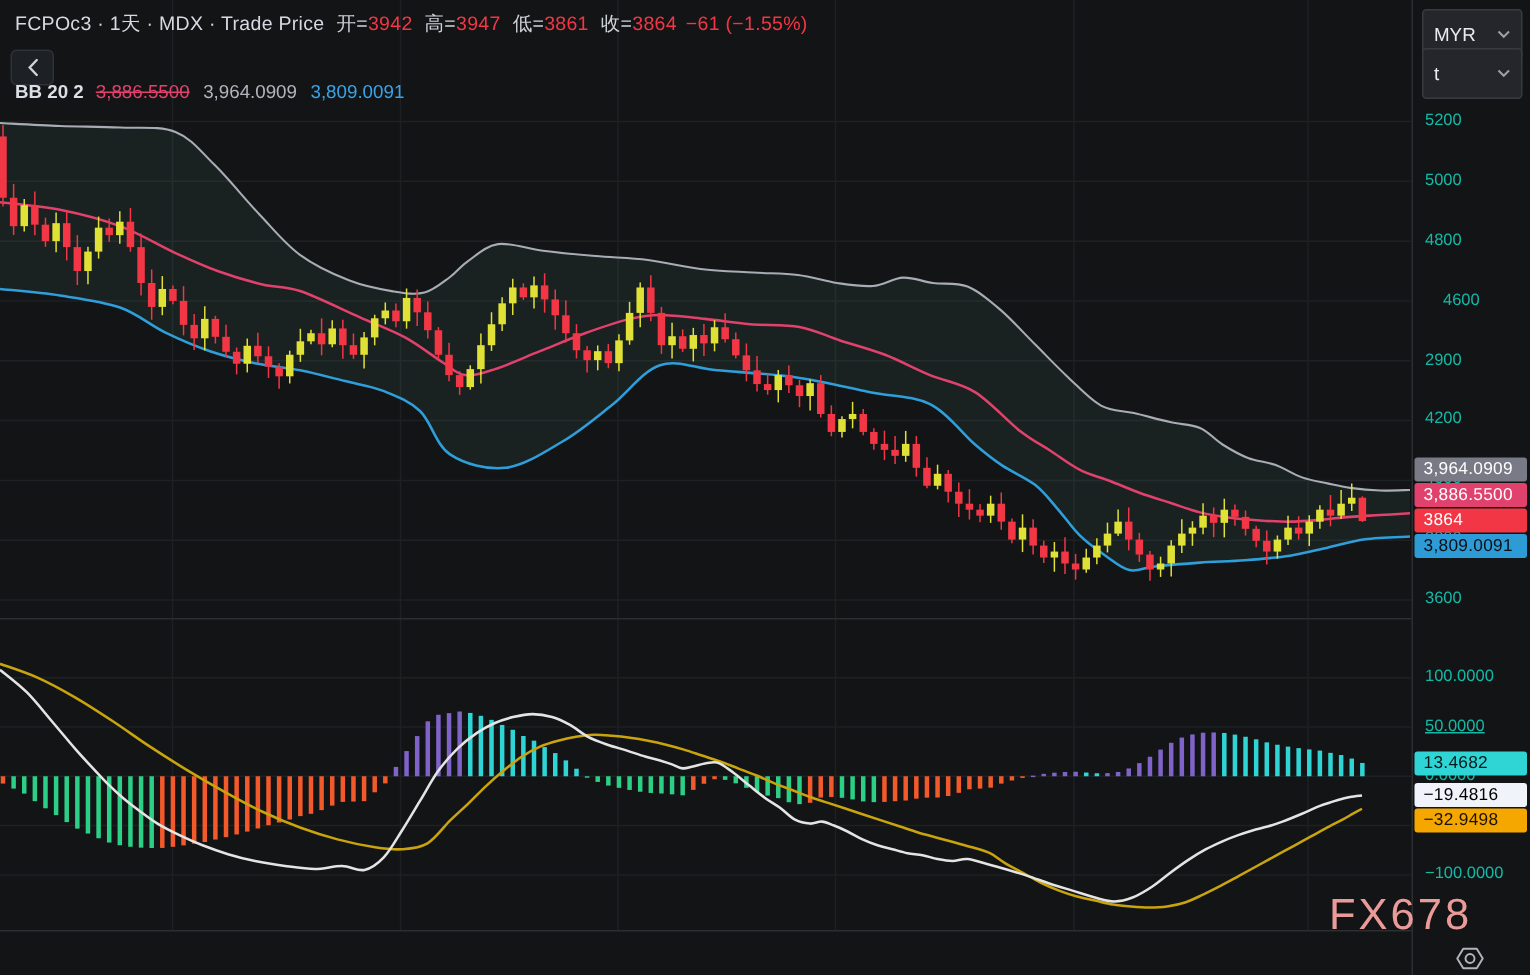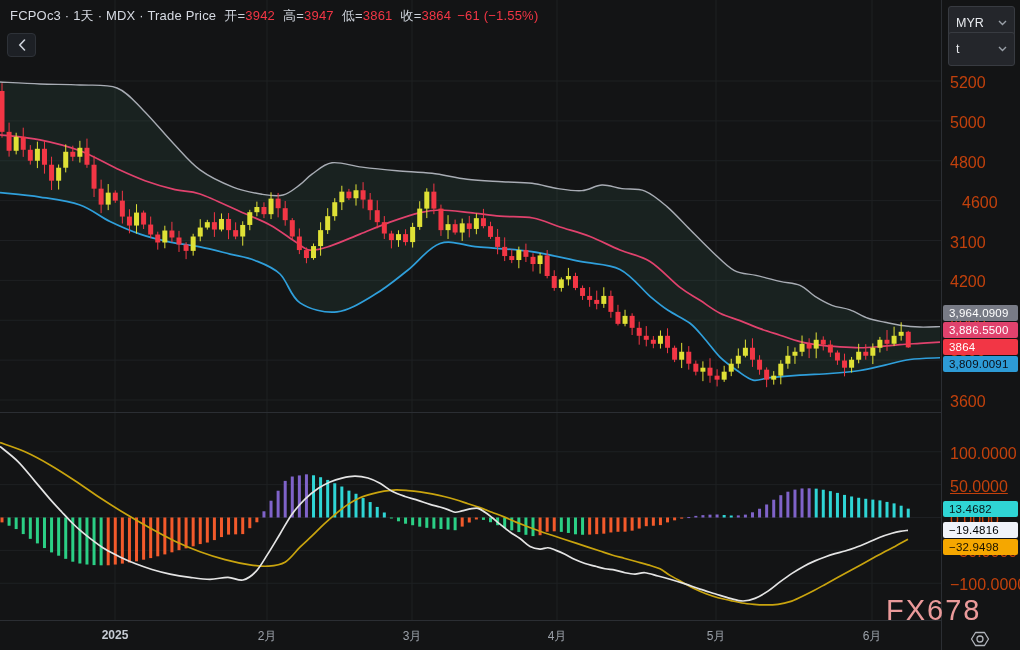--- a/index.html
+++ b/index.html
@@ -19,21 +19,21 @@
   .b700{font-weight:700;}
   .sep{position:absolute;left:0;width:1020px;height:1px;background:#2b2e33;z-index:6;}
   .sep1{top:412px;}
   .sep2{top:620px;}
   .taxis{position:absolute;left:0;top:621px;width:941px;height:29px;z-index:5;}
   .tlab{position:absolute;top:7px;transform:translateX(-50%);font-size:12px;color:#9ba1a9;}
   .tlab.year{color:#c6cbd3;font-weight:700;}
   .right{position:absolute;left:941px;top:0;width:79px;height:650px;border-left:1px solid #2b2e33;background:#131415;box-sizing:border-box;z-index:8;}
   .dd{position:absolute;left:6px;width:67px;height:22px;background:#24262b;border:1px solid #383b41;border-radius:3px;color:#e9ebef;font-size:12.5px;display:flex;align-items:center;padding:16px 7px;box-sizing:border-box;}
   .dd .chev{margin-left:auto;display:flex;}
-  .tick{position:absolute;left:8px;color:#c2410c;font-size:16px;z-index:1;}
+  .tick{position:absolute;left:8px;color:#14b8a6;font-size:11px;z-index:1;}
   .badge{position:absolute;left:1px;width:75px;box-sizing:border-box;padding:2px 0 2px 6px;font-size:11.5px;border-radius:2px;z-index:4;letter-spacing:.2px;}
   .gearwrap{position:absolute;left:26px;top:629px;width:24px;height:20px;display:flex;align-items:center;justify-content:center;}
   .wm{position:absolute;left:886px;top:594px;font-size:29px;color:#fca5a5;opacity:.93;letter-spacing:2px;z-index:40;font-weight:400;}
 </style>
 </head>
 <body>
 
 <div class="root">
   <svg id="chart-svg" width="941" height="650">
       <g>
@@ -462,33 +462,28 @@
   <div class="hdr">
     <span id="symline">FCPOc3 · 1天 · MDX · Trade Price</span><span id="ohlc"><span class="lbl">开=</span><span class="val">3942</span><span class="lbl">高=</span><span class="val">3947</span><span class="lbl">低=</span><span class="val">3861</span><span class="lbl">收=</span><span class="val">3864</span></span><span class="chg">−61 (−1.55%)</span>
   </div>
 
   <div class="back">
     <svg width="8" height="12" viewBox="0 0 8 12">
         <path d="M6.5 1 L1.8 6 L6.5 11" stroke="#cdd2da" stroke-width="1.6" fill="none" stroke-linecap="round"></path>
       </svg>
   </div>
 
+  <div class="bbleg">
+    <span class="lt">BB 20 2</span><span id="bbvals"><span class="legval strike" style="color: rgb(224, 66, 109);">3,886.5500</span><span class="legval" style="color: rgb(176, 180, 188);">3,964.0909</span><span class="legval" style="color: rgb(58, 163, 232);">3,809.0091</span></span>
+  </div>
 
 
   <div class="sep sep1"></div>
   <div class="sep sep2"></div>
 
-  <div class="taxis" id="time-axis">
-      <span class="tlab year" style="left: 115px;">2025</span>
-      <span class="tlab" style="left: 267px;">2月</span>
-      <span class="tlab" style="left: 412px;">3月</span>
-      <span class="tlab" style="left: 557px;">4月</span>
-      <span class="tlab" style="left: 716px;">5月</span>
-      <span class="tlab" style="left: 872px;">6月</span>
-    </div>
 
   <div class="right">
     <div class="dd" style="top:6px">
       <span>MYR</span>
       <span class="chev">
           <svg width="9" height="6" viewBox="0 0 9 6">
             <path d="M1 1 L4.5 4.5 L8 1" stroke="#9aa0a8" stroke-width="1.4" fill="none"></path>
           </svg>
         </span>
     </div>
@@ -498,21 +493,21 @@
           <svg width="9" height="6" viewBox="0 0 9 6">
             <path d="M1 1 L4.5 4.5 L8 1" stroke="#9aa0a8" stroke-width="1.4" fill="none"></path>
           </svg>
         </span>
     </div>
     <div id="scale-labels">
         <span class="tick" style="top: 74px;">5200</span>
         <span class="tick" style="top: 113.875px;">5000</span>
         <span class="tick" style="top: 153.75px;">4800</span>
         <span class="tick" style="top: 193.625px; margin-left: 12px;">4600</span>
-        <span class="tick" style="top: 233.5px;">3100</span>
+        <span class="tick" style="top: 233.5px;">2900</span>
         <span class="tick" style="top: 273.375px;">4200</span>
         <span class="tick" style="top: 313.25px;">4000</span>
         <span class="tick" style="top: 353.125px;">3800</span>
         <span class="tick" style="top: 393px;">3600</span>
         <span class="tick" style="top: 444.75px;">100.0000</span>
         <span class="tick" style="top: 477.625px; text-decoration: underline;">50.0000</span>
         <span class="tick" style="top: 510.5px;">0.0000</span>
         <span class="tick" style="top: 543.375px;">−50.0000</span>
         <span class="tick" style="top: 576.25px;">−100.0000</span>
         <div class="badge" style="top: 305.365px; background: rgb(120, 123, 134); color: rgb(255, 255, 255);">3,964.0909</div>

